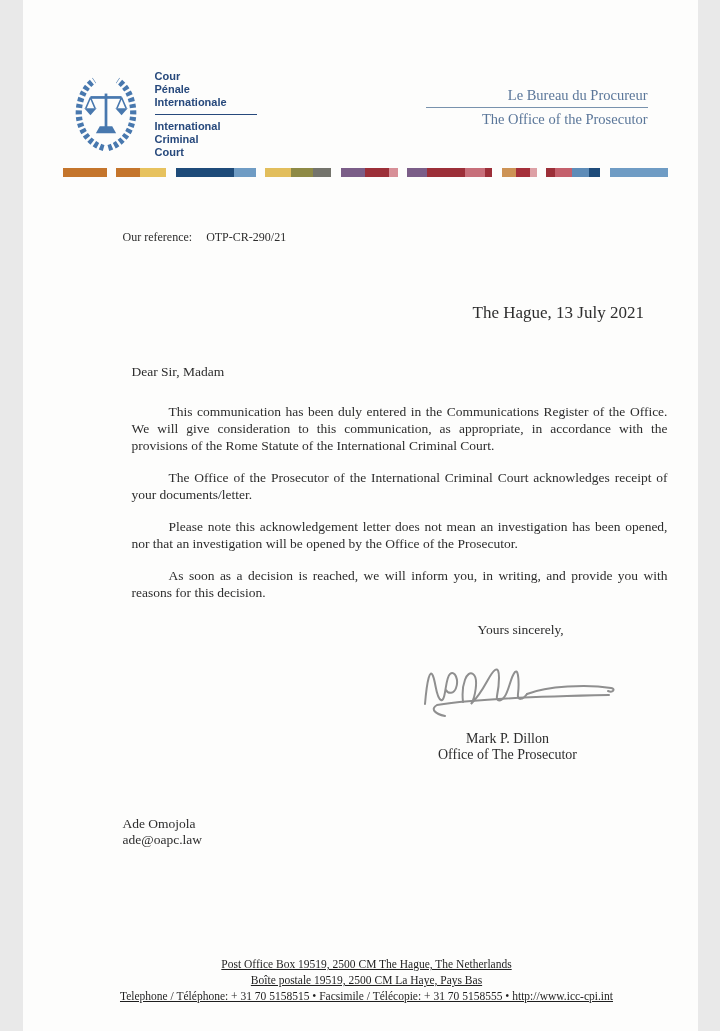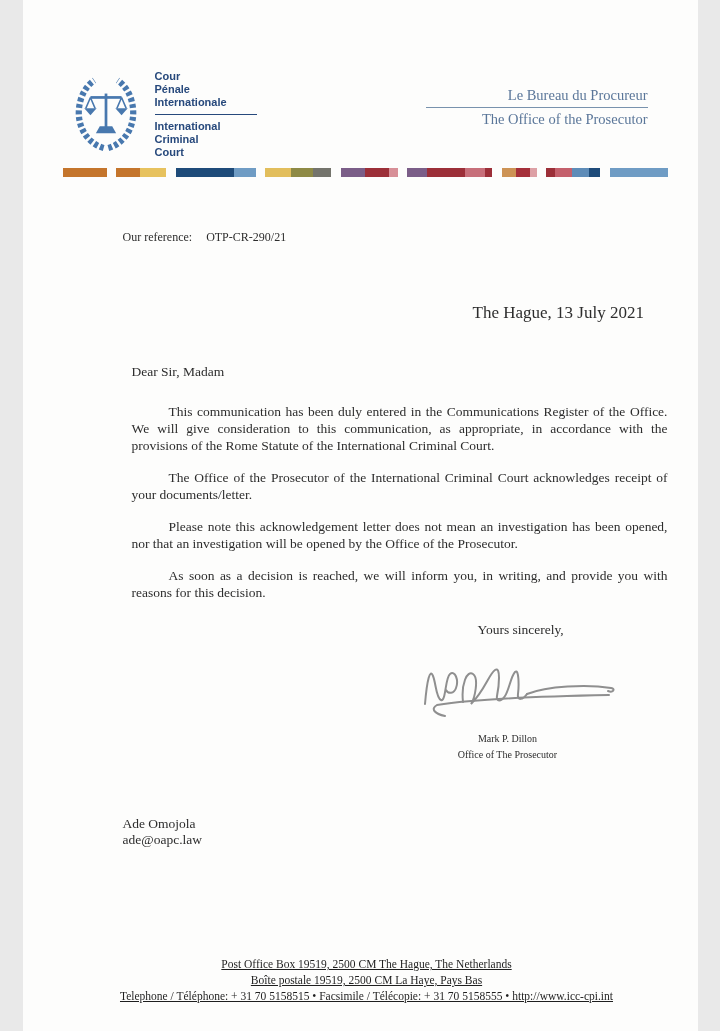--- a/index.html
+++ b/index.html
@@ -27,21 +27,21 @@
   
   .ref-line{position:absolute;left:100px;top:230px;font-size:12px;}
   .ref-value{margin-left:14px;}
   .date-line{position:absolute;left:450px;top:303px;font-size:17px;}
   .body-block{position:absolute;left:100px;top:363px;width:536px;font-size:13.5px;line-height:17px;margin-left:9px;}
   .salutation{margin:0 0 23px 0;}
   .body-block p{margin:0 0 15px 0;text-align:justify;text-indent:37px;}
   .valediction{position:absolute;left:455px;top:622px;font-size:13.5px;}
   .signature{position:absolute;left:392px;top:646px;width:210px;height:80px;}
   .signer-block{position:absolute;left:335px;top:731px;width:300px;text-align:center;
-    font-size:10px;line-height:16px;}
+    font-size:14px;line-height:16px;}
   .recipient-block{position:absolute;left:100px;top:816px;font-size:13.5px;line-height:16px;}
   
   .footer{position:absolute;left:13px;right:0;top:956px;text-align:center;
     font-size:11.5px;line-height:16px;color:#1f1f1f;text-decoration:underline;}
 </style>
 </head>
 <body>
 
 <div class="page">
 

